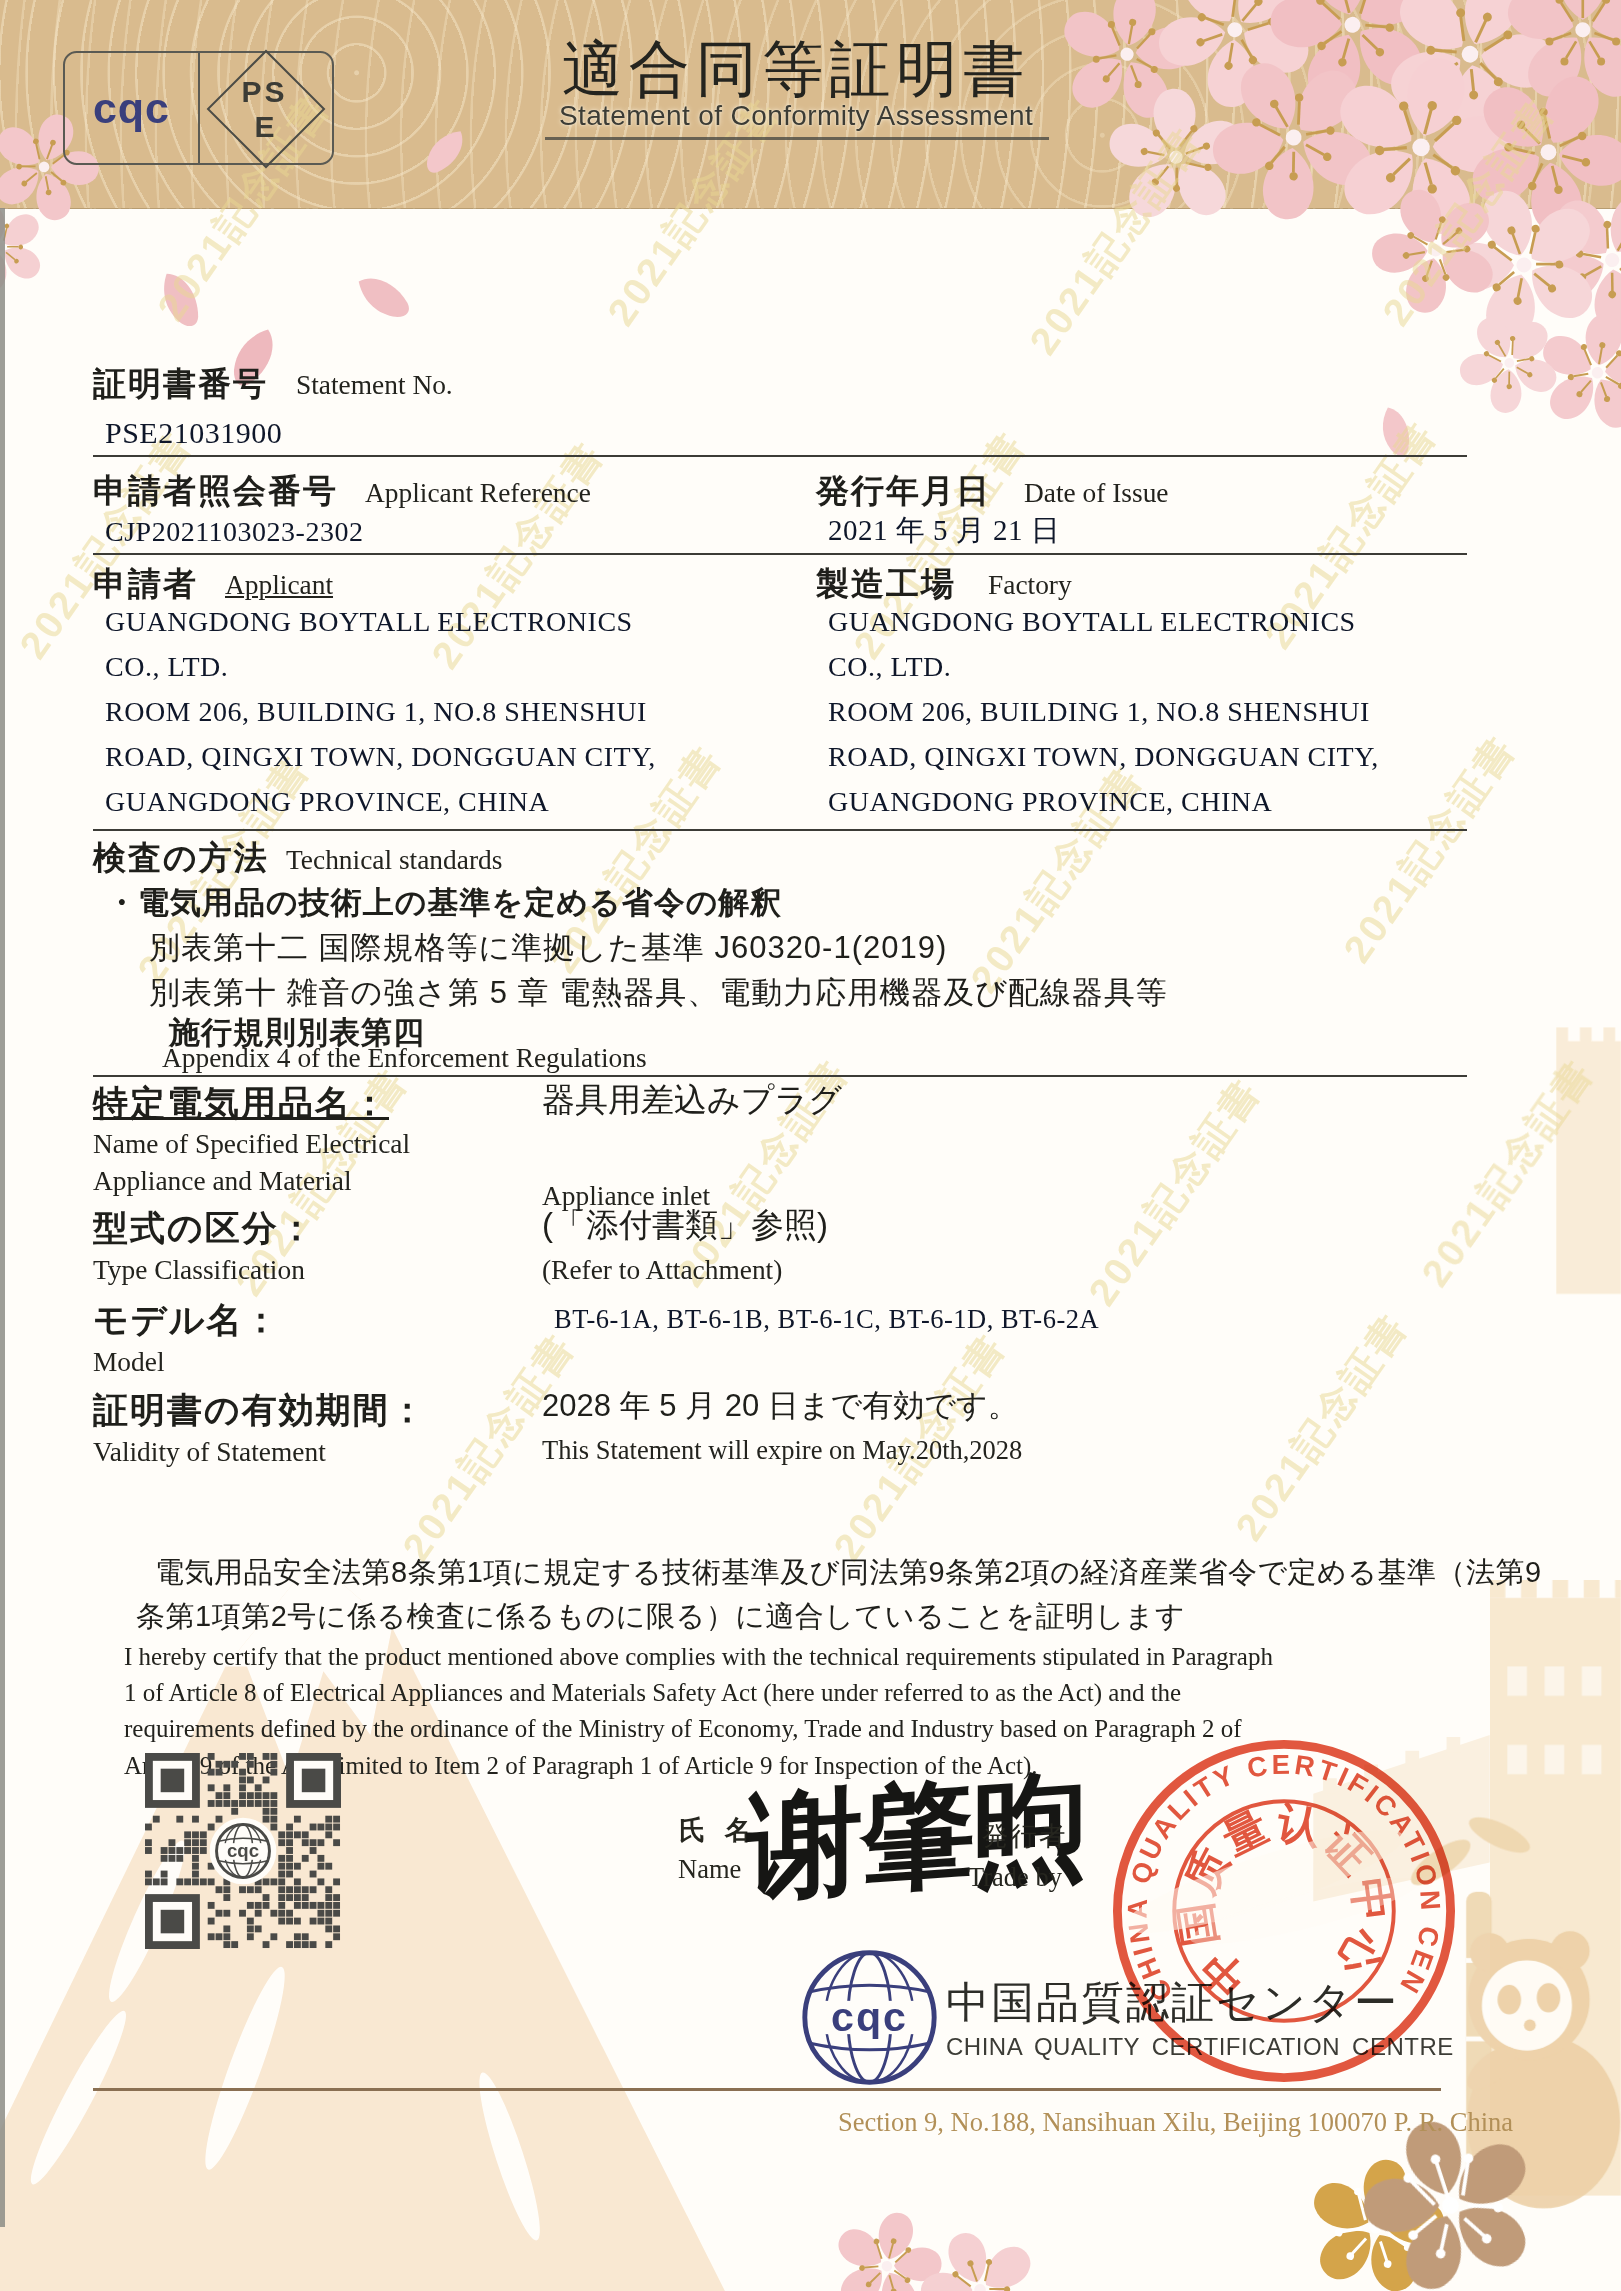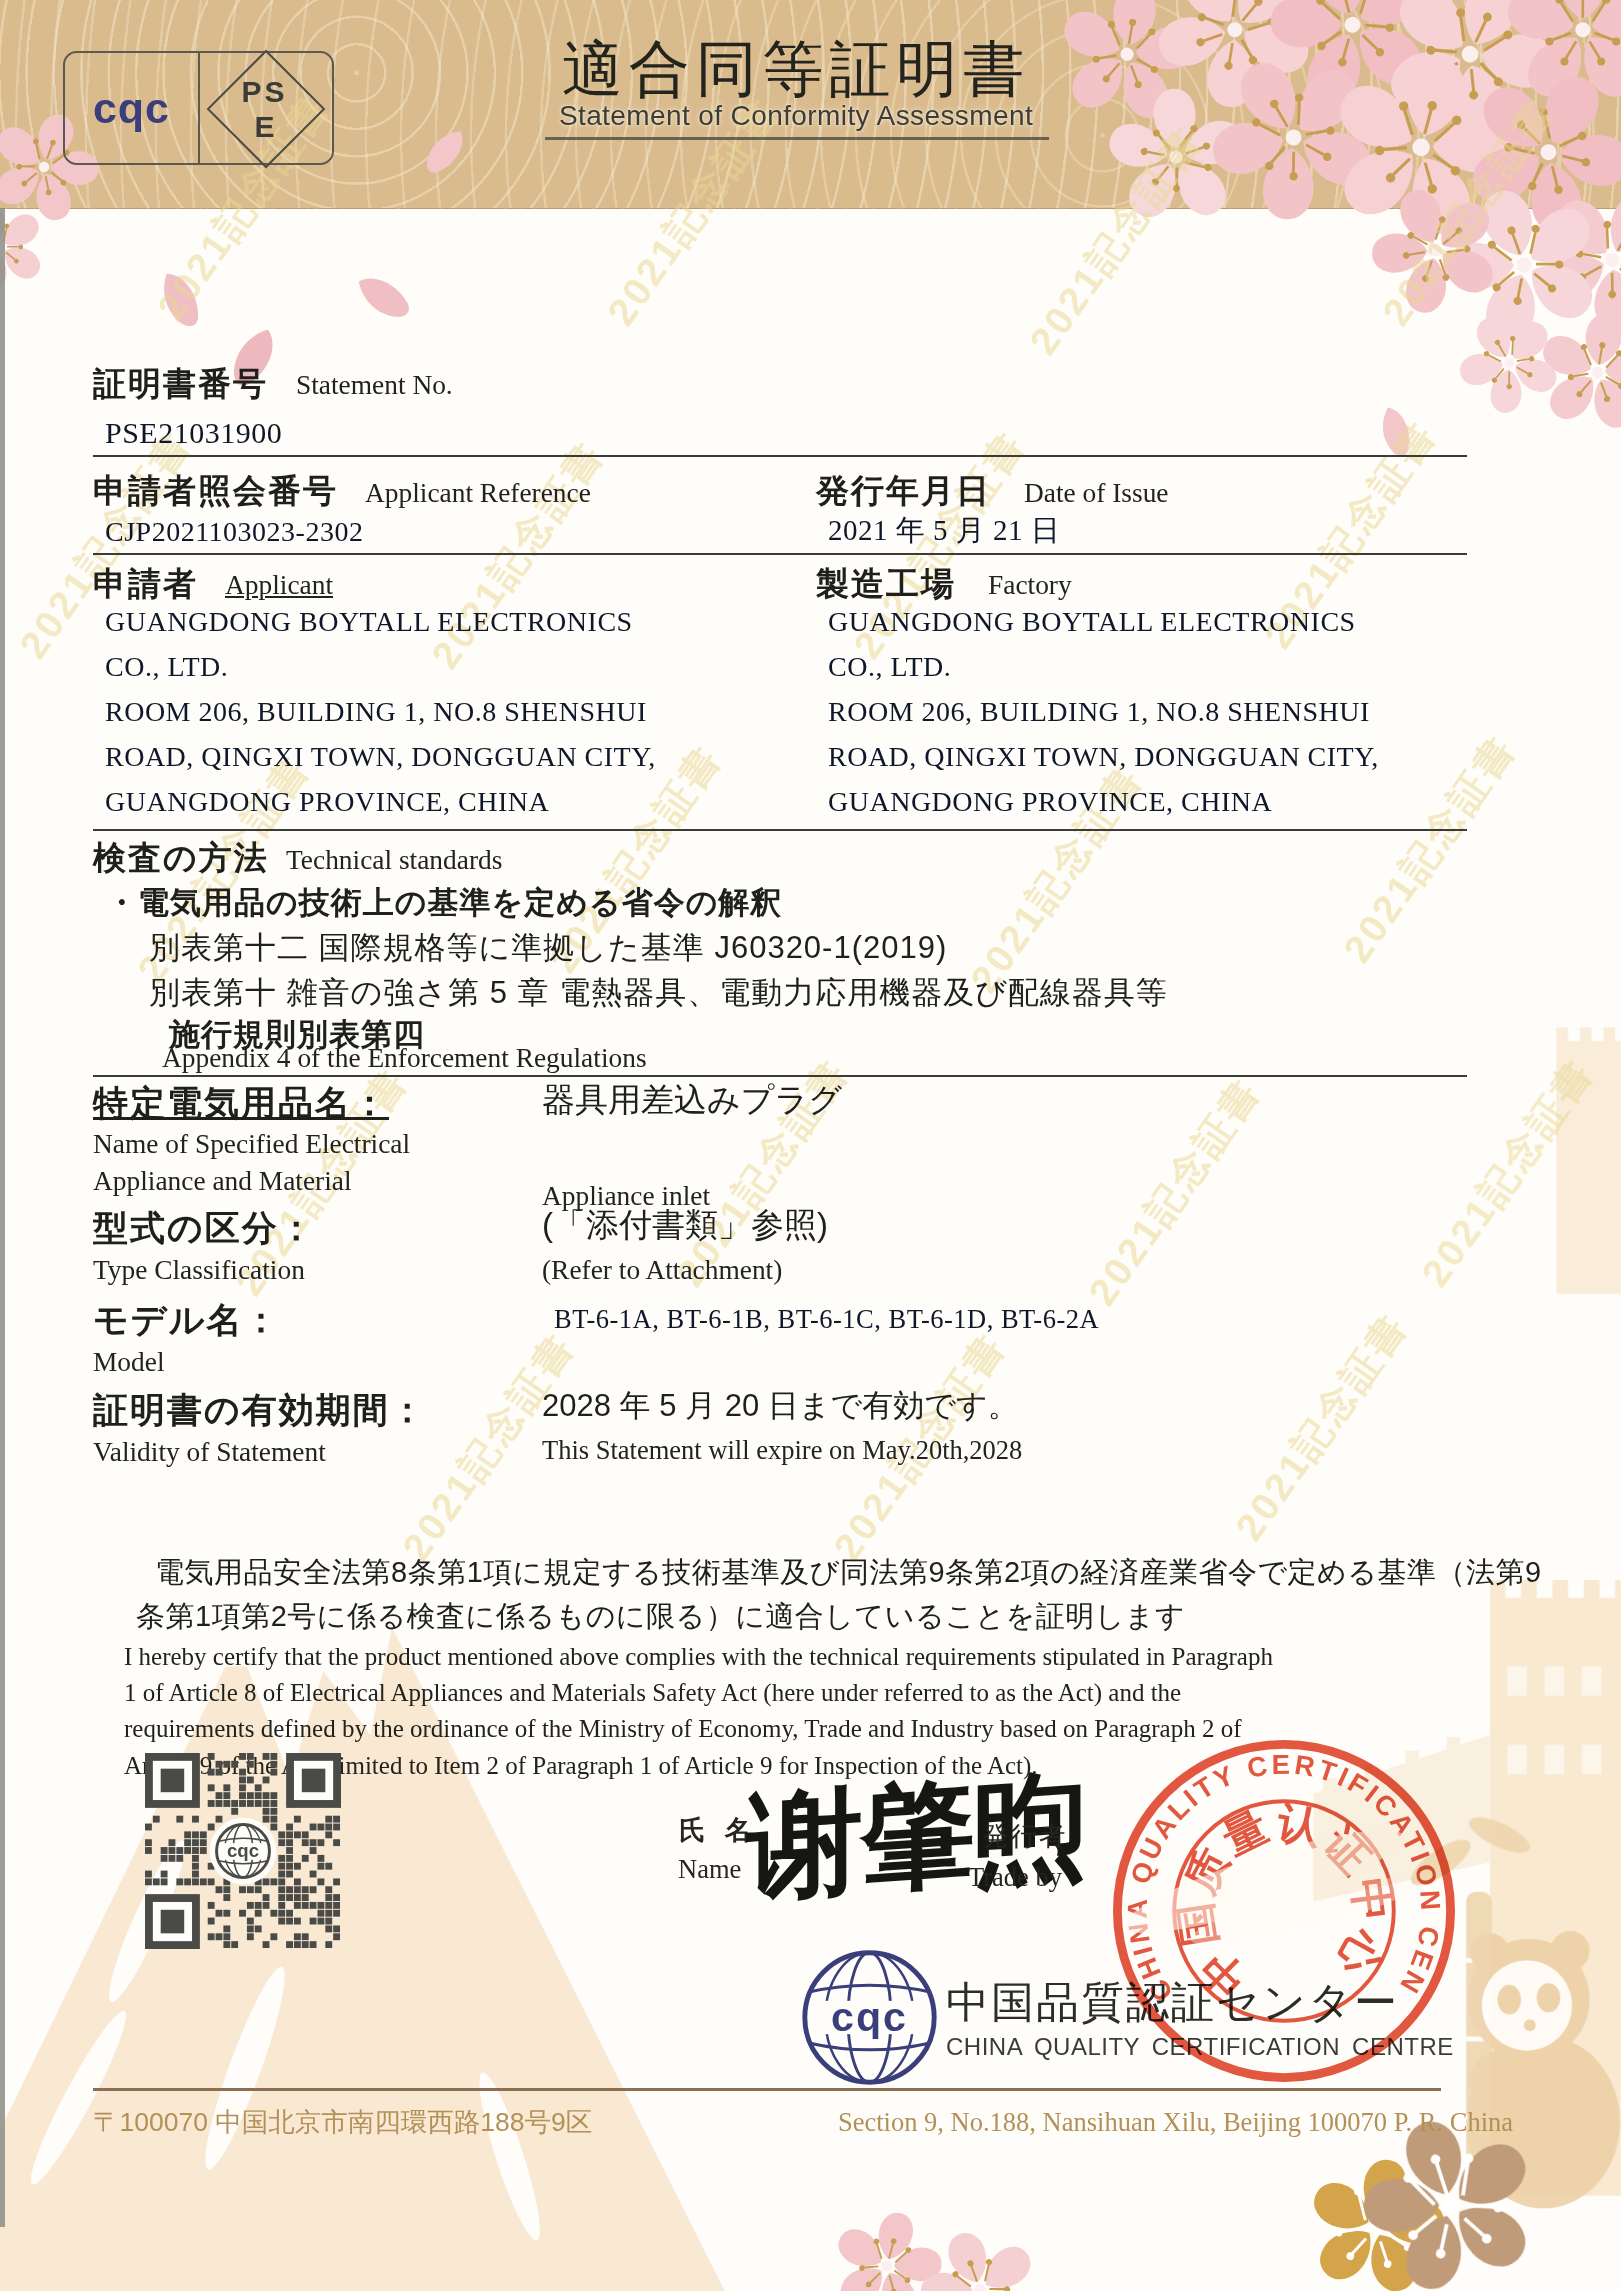--- a/index.html
+++ b/index.html
@@ -267,21 +267,21 @@
   <div class="abs en val" style="left:816px;top:696px;">ROOM 206, BUILDING 1, NO.8 SHENSHUI</div>
   <div class="abs en val" style="left:816px;top:741px;">ROAD, QINGXI TOWN, DONGGUAN CITY,</div>
   <div class="abs en val" style="left:816px;top:786px;">GUANGDONG PROVINCE, CHINA</div>
   <div class="rule" style="top:829px;"></div>
 
   <div class="abs jp lbl-jp" style="left:93px;top:839px;">検査の方法</div>
   <div class="abs en lbl-en" style="left:286px;top:845px;">Technical standards</div>
   <div class="abs jp std" style="left:106px;top:885px;">・電気用品の技術上の基準を定める省令の解釈</div>
   <div class="abs jp std" style="left:149px;top:930px;font-weight:500;">別表第十二 国際規格等に準拠した基準 J60320-1(2019)</div>
   <div class="abs jp std" style="left:149px;top:975px;font-weight:500;">別表第十 雑音の強さ第 5 章 電熱器具、電動力応用機器及び配線器具等</div>
-  <div class="abs jp std" style="left:169px;top:1017px;">施行規則別表第四</div>
+  <div class="abs jp std" style="left:169px;top:1017px;font-family:Liberation Mono, monospace;">施行規則別表第四</div>
   <div class="abs en lbl-en" style="left:162px;top:1043px;">Appendix 4 of the Enforcement Regulations</div>
   <div class="rule" style="top:1075px;"></div>
 
   <div class="abs jp lbl-jp2" style="left:93px;top:1083px;text-decoration:underline;">特定電気用品名：</div>
   <div class="abs jp val-jp" style="left:542px;top:1081px;">器具用差込みプラグ</div>
   <div class="abs en lbl-en" style="left:93px;top:1129px;">Name of Specified Electrical</div>
   <div class="abs en lbl-en" style="left:542px;top:1181px;">Appliance inlet</div>
   <div class="abs en lbl-en" style="left:93px;top:1166px;">Appliance and Material</div>
 
   <div class="abs jp lbl-jp2" style="left:93px;top:1208px;">型式の区分：</div>
@@ -556,18 +556,17 @@
           <text transform="rotate(46.428571428571416) translate(0,-74)" text-anchor="middle">证</text>
           <text transform="rotate(82.71428571428572) translate(0,-74)" text-anchor="middle">中</text>
           <text transform="rotate(119) translate(0,-74)" text-anchor="middle">心</text>
         </g>
       <ellipse cx="-10" cy="-35" rx="150" ry="26" fill="rgba(255,253,249,.55)" transform="rotate(-18)"></ellipse>
       <ellipse cx="20" cy="5" rx="120" ry="18" fill="rgba(255,253,249,.35)" transform="rotate(-14)"></ellipse>
     </g>
   </svg>
 
   <div class="footer-rule"></div>
-  <div class="abs jp footer-txt" style="left:93px;top:2107px;">〒100070 中国北京市南四環西路188号9区</div>
   <div class="abs en footer-txt" style="left:838px;top:2107px;">Section 9, No.188, Nansihuan Xilu, Beijing 100070 P. R. China</div>
 
   <div class="edge-strip"></div>
 </div>
 
 
 </body></html>

